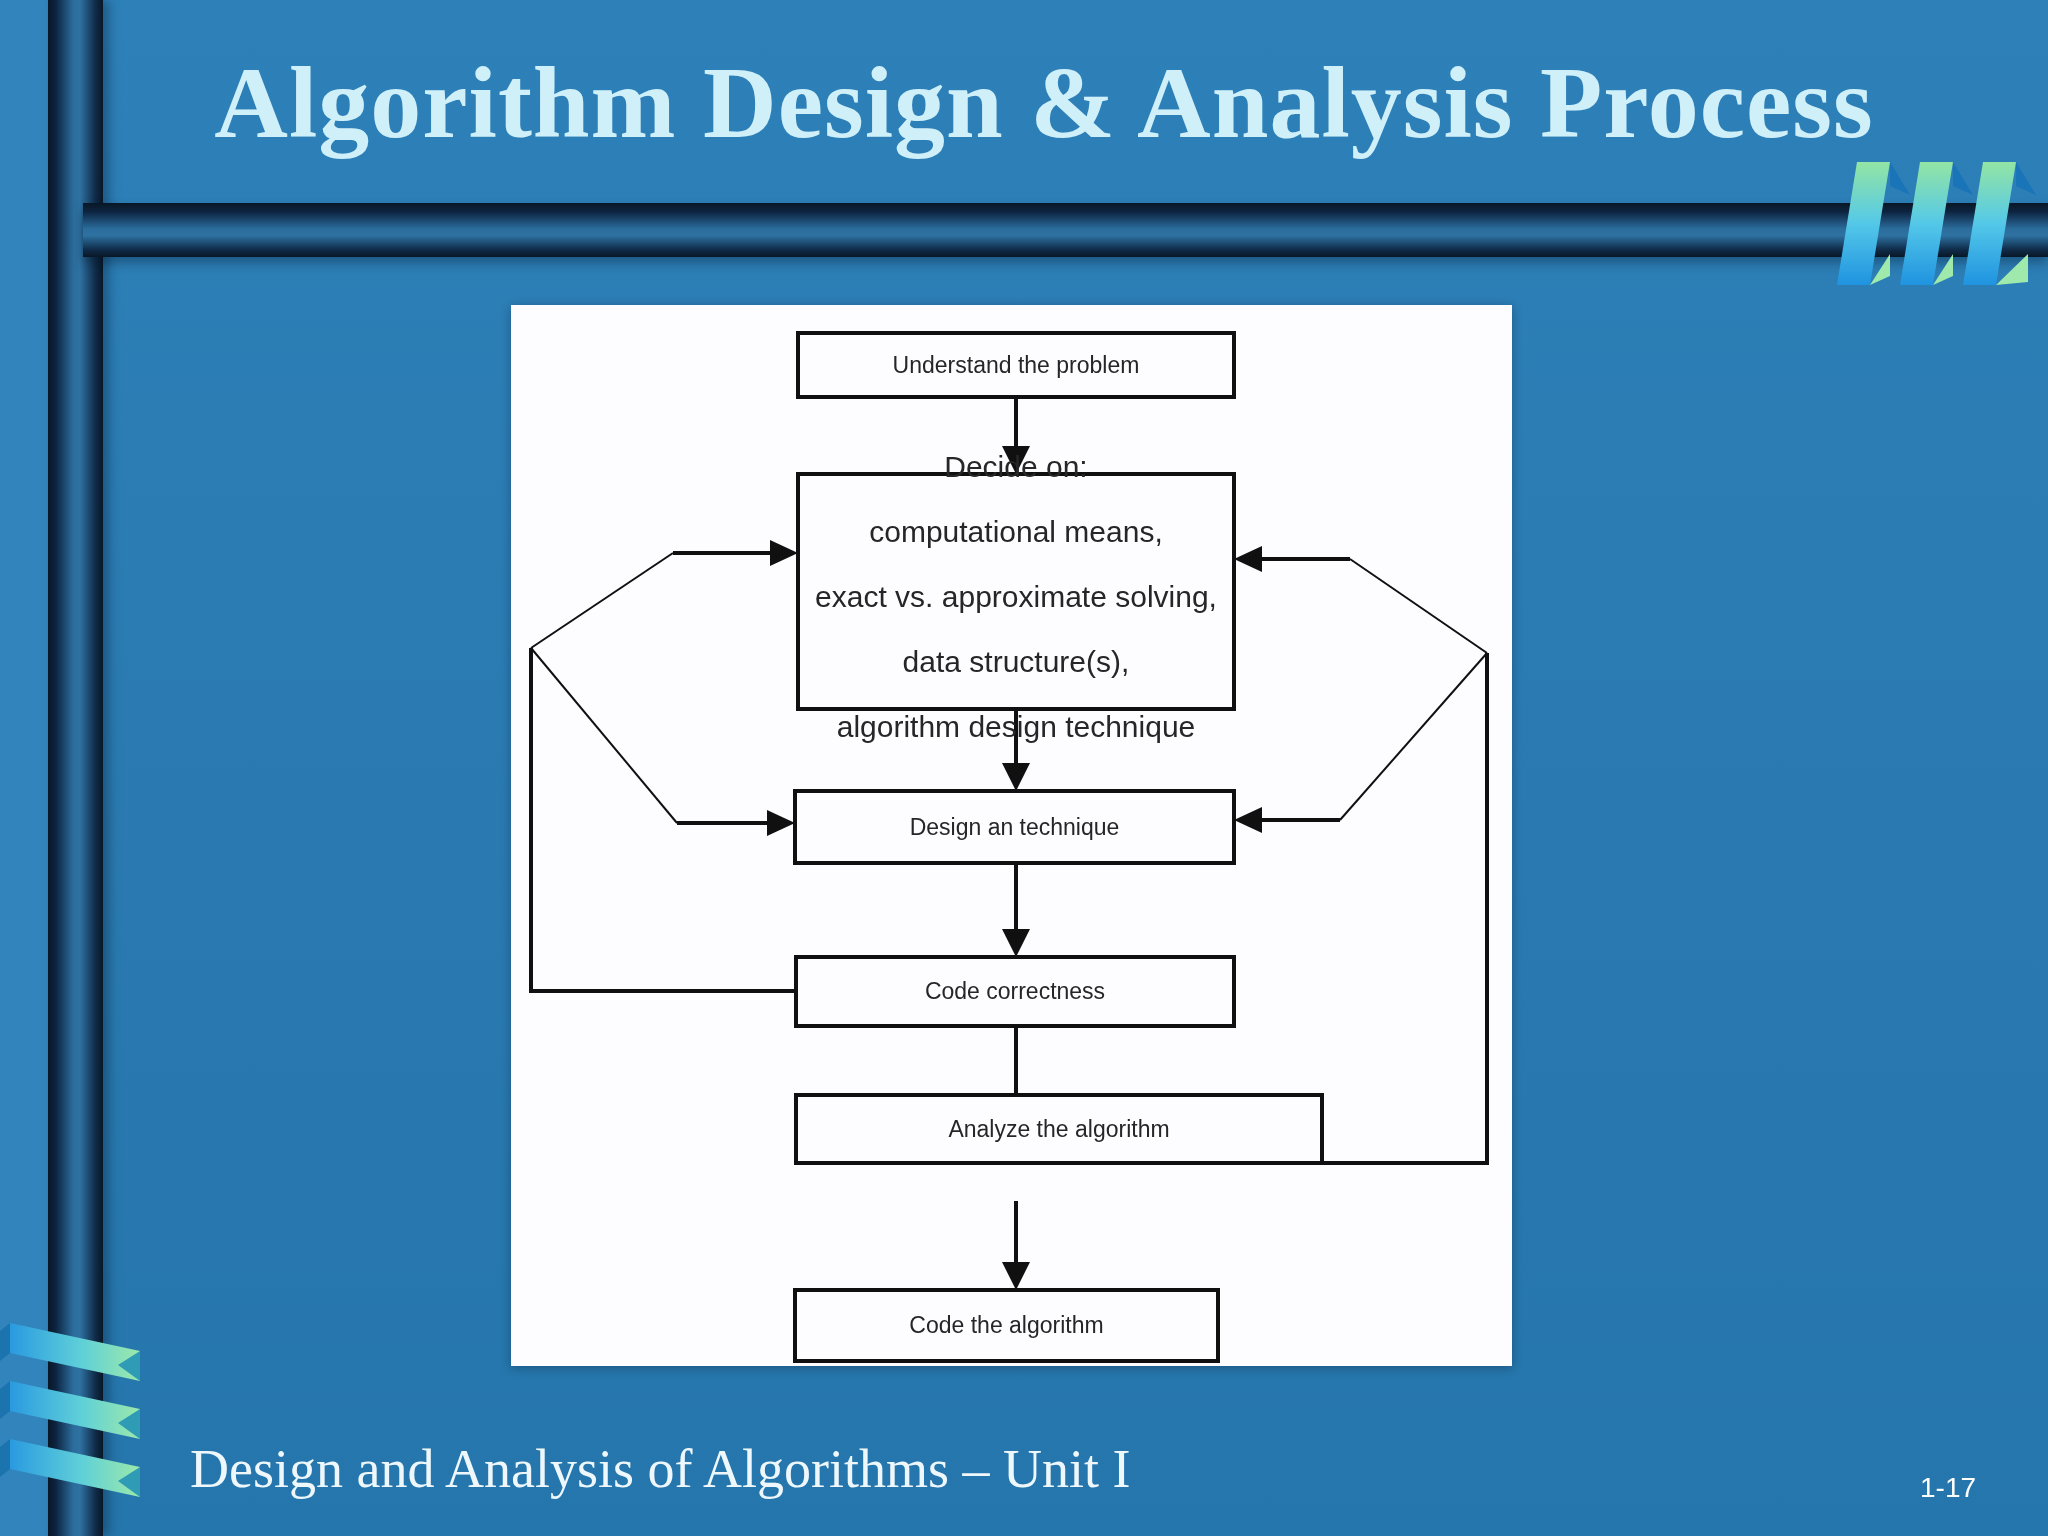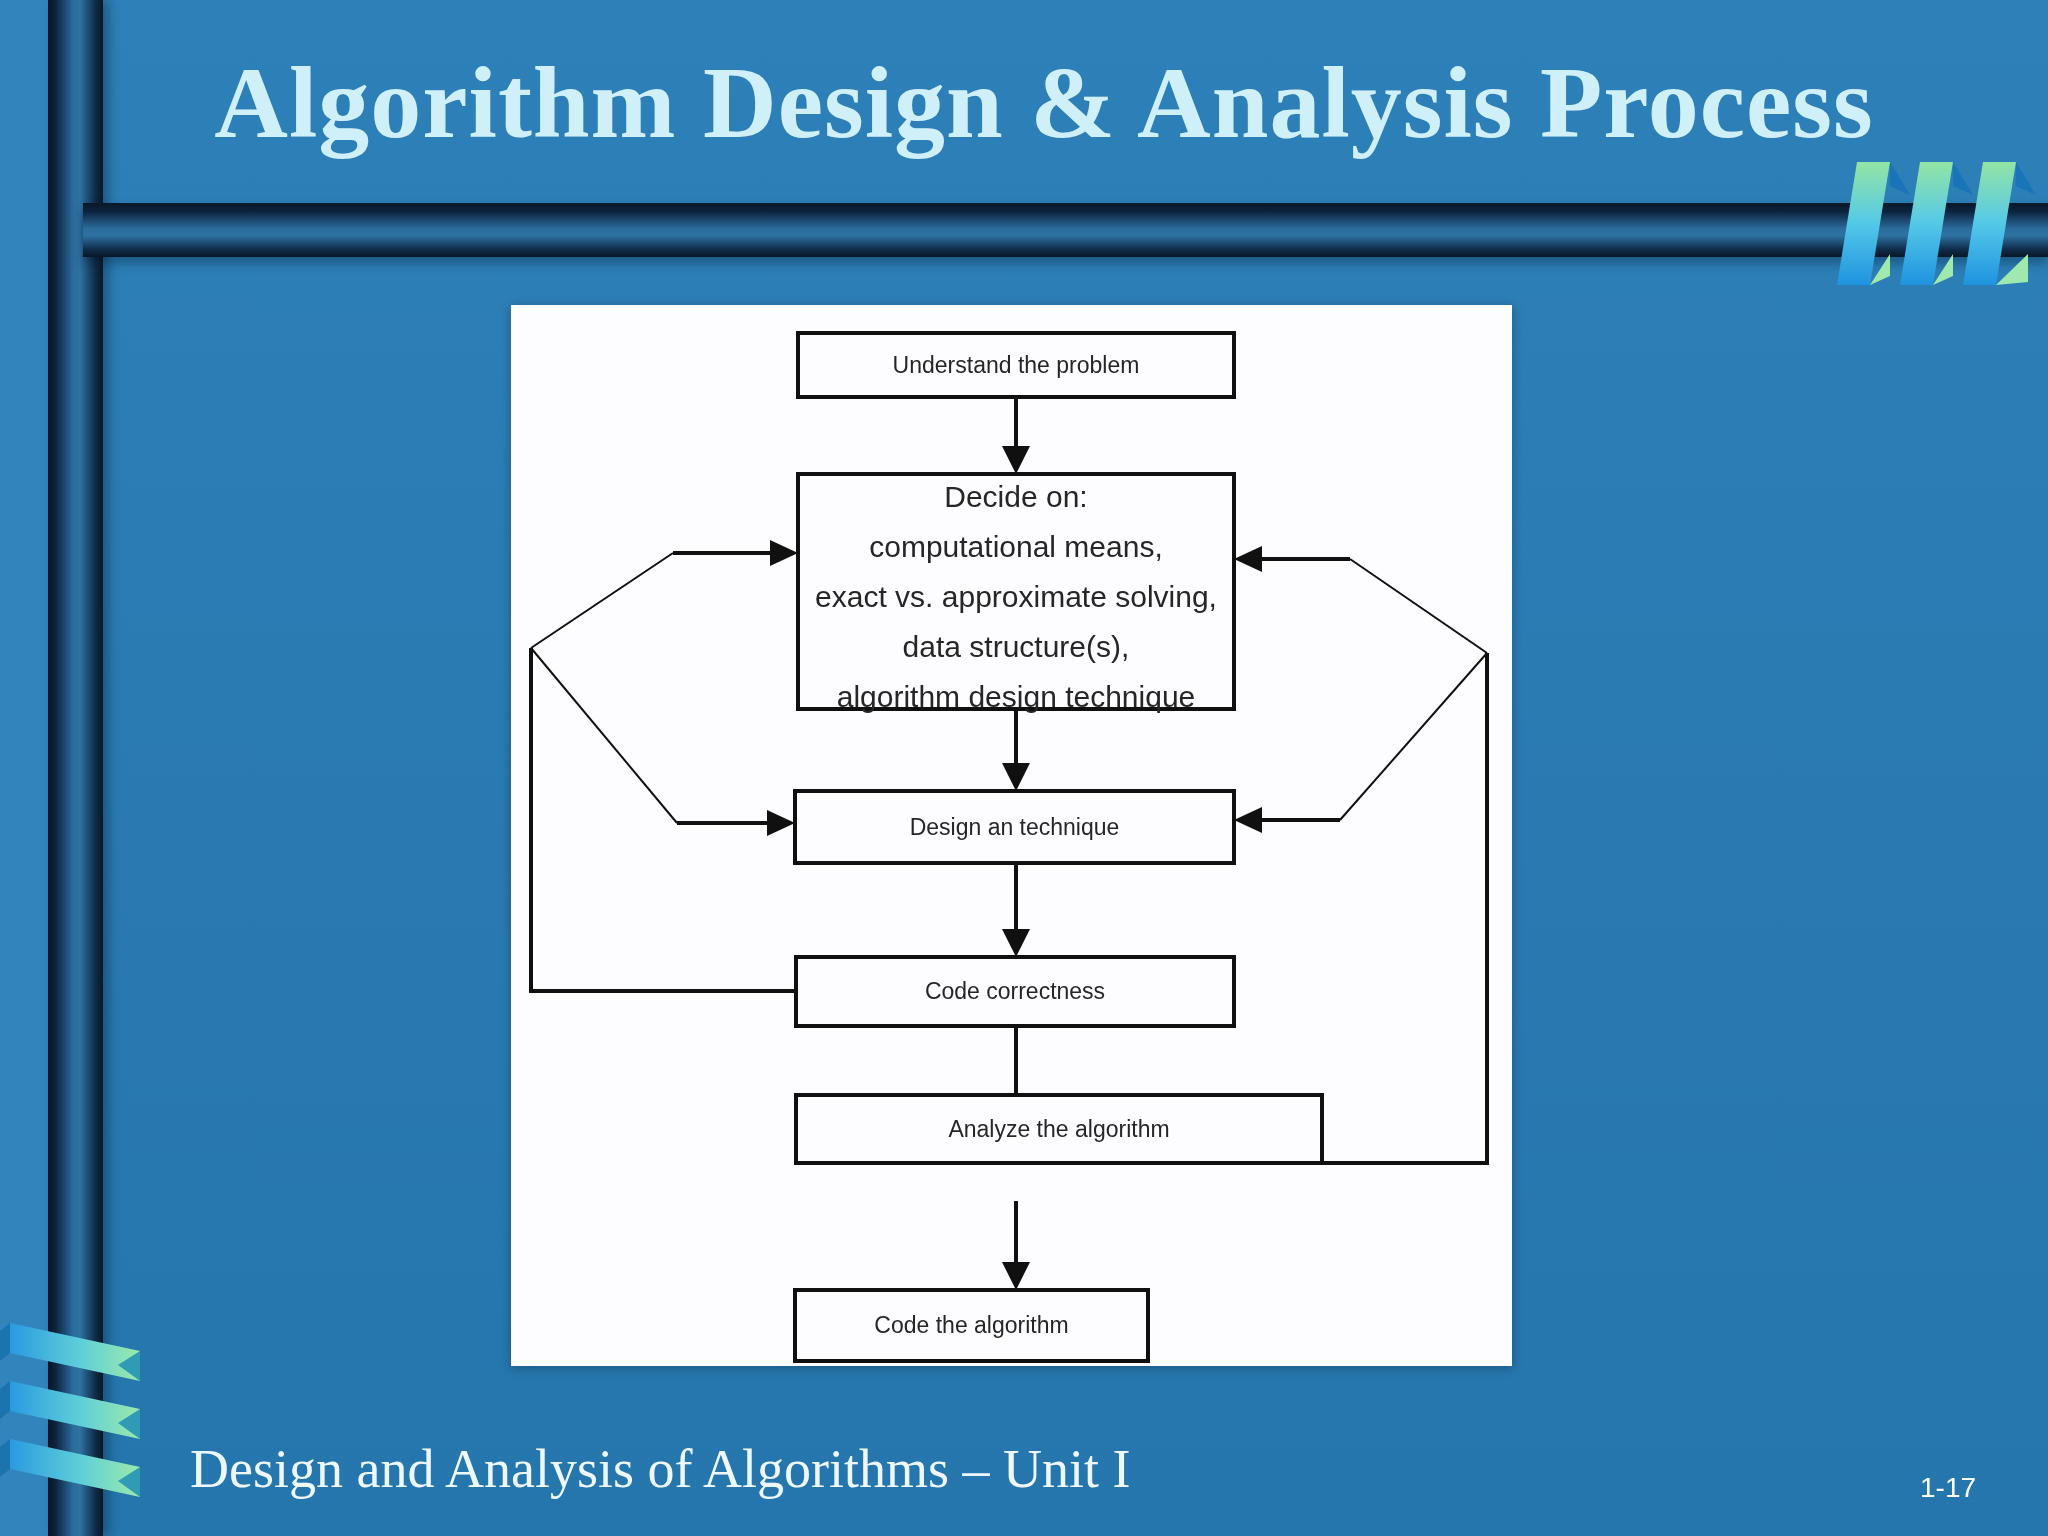--- a/index.html
+++ b/index.html
@@ -16,21 +16,21 @@
   .title{position:absolute;left:100px;right:60px;top:12px;height:180px;
          display:flex;align-items:center;justify-content:center;
          font-family:"Liberation Serif",serif;font-weight:bold;font-size:102px;
          color:#CFF0F9;letter-spacing:1px;white-space:nowrap;}
   .panel{position:absolute;left:511px;top:305px;width:1001px;height:1061px;
          background:#FDFDFF;box-shadow:0 2px 10px rgba(0,10,25,.3);}
   .connectors{position:absolute;left:0;top:0;width:1001px;height:1061px;}
   .node{position:absolute;box-sizing:border-box;border:4px solid #101010;background:#FDFDFF;
         display:flex;align-items:center;justify-content:center;text-align:center;
         color:#262626;font-size:23px;line-height:1.25;}
-  .node.multi{white-space:pre-line;font-size:30px;line-height:50px;padding-top:10px;}
+  .node.multi{white-space:pre-line;font-size:30px;line-height:65px;padding-top:10px;}
   .deco{position:absolute;}
   .footer{position:absolute;left:190px;top:1438px;font-family:"Liberation Serif",serif;
           font-size:54px;color:#EEF8FC;white-space:nowrap;}
   .pageno{position:absolute;left:1920px;top:1472px;font-size:28px;color:#ffffff;}
 </style>
 </head>
 <body>
 
 <div class="slide">
 
@@ -145,21 +145,21 @@
     </div>
 
     <div class="node" style="left:283px;top:650px;width:442px;height:73px;">
       <span>Code correctness</span>
     </div>
 
     <div class="node" style="left:283px;top:788px;width:530px;height:72px;">
       <span>Analyze the algorithm</span>
     </div>
 
-    <div class="node" style="left:282px;top:983px;width:357px;height:75px;">
+    <div class="node" style="left:282px;top:983px;width:427px;height:75px;">
       <span>Code the algorithm</span>
     </div>
   </div>
 
   <div class="footer">Design and Analysis of Algorithms – Unit I</div>
   <div class="pageno">1-17</div>
 
 </div>
 
 </body></html>

